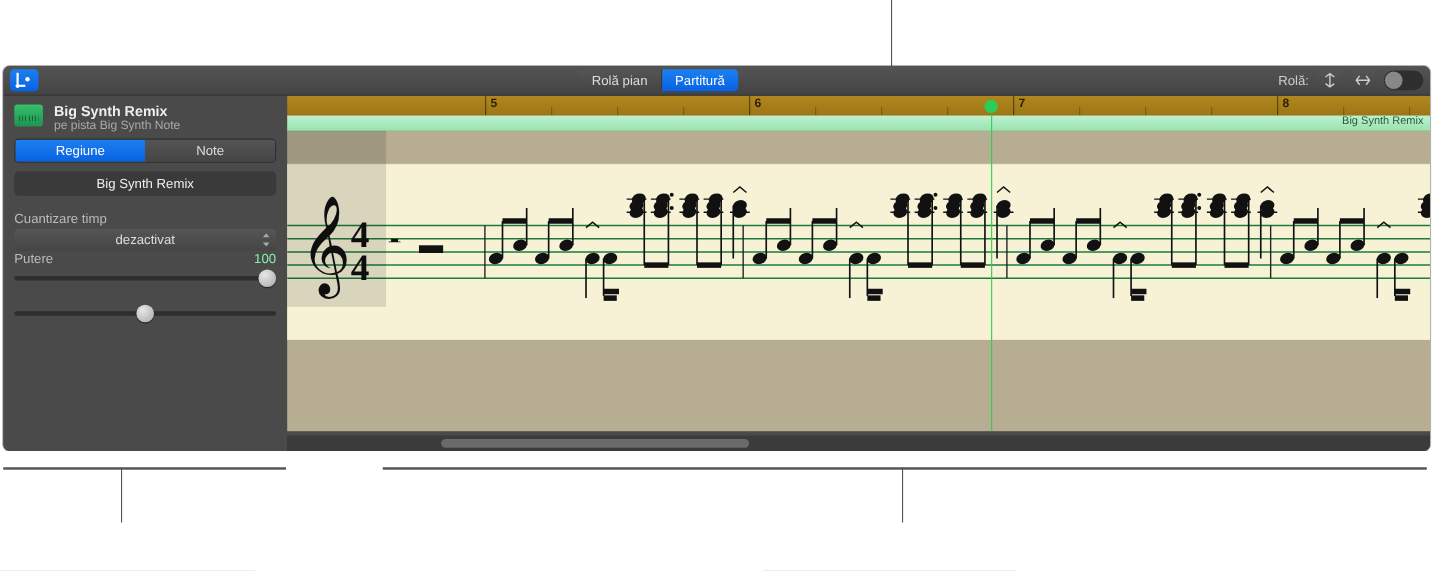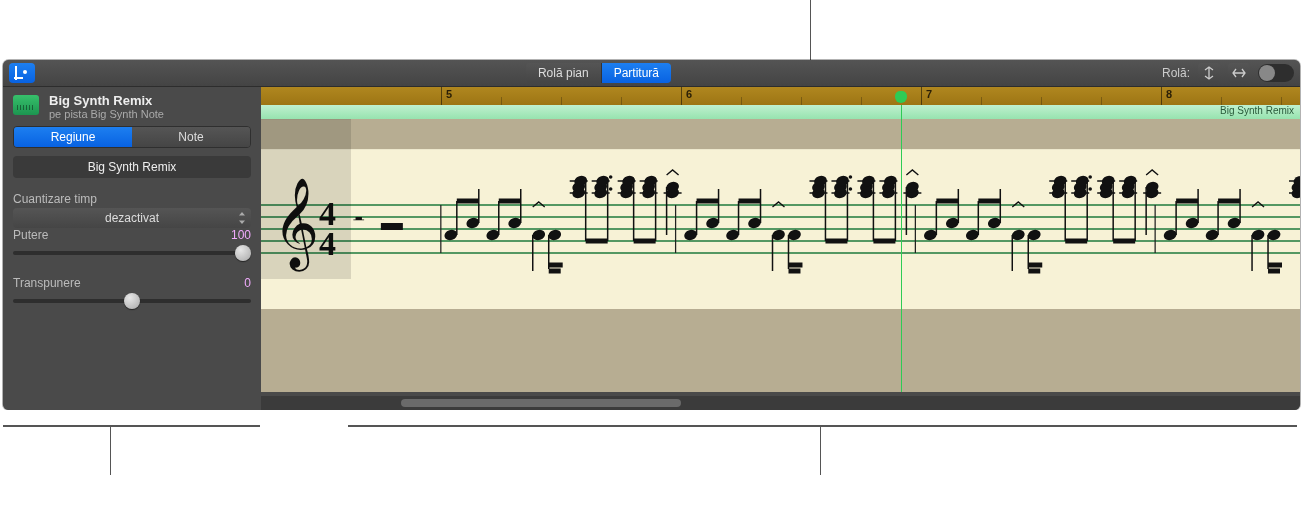--- a/index.html
+++ b/index.html
@@ -23,21 +23,21 @@
 .track-head{display:flex;align-items:flex-start;gap:10px;margin-bottom:6px}
 .track-icon{width:26px;height:20px;border-radius:3px;background:linear-gradient(#37c06b,#1c9550);margin-top:2px;position:relative}
 .track-icon:after{content:"";position:absolute;left:4px;right:4px;top:10px;height:5px;background:repeating-linear-gradient(90deg,#0006 0 1px,transparent 1px 3px)}
 .track-title{font-weight:600;color:#eee;font-size:13px}
 .track-sub{font-size:11px;color:#aaa}
 .tab-row{display:flex;border-radius:4px;overflow:hidden;border:1px solid #2f2f2f;margin-bottom:8px}
 .tab-row button{flex:1;border:none;height:20px;font-size:12px;color:#ddd;background:linear-gradient(#555,#454545);cursor:pointer}
 .tab-row button.active{background:linear-gradient(#1d7ff0,#0862e2);color:#fff}
 .region-pill{height:22px;line-height:22px;text-align:center;color:#eee;border-radius:4px;background:#3a3a3a;margin-bottom:14px}
 .field-label{color:#bbb;font-size:12px;margin-bottom:2px}
-.val-right{float:right;color:#f0abfc}
+.val-right{float:right;color:#86efac}
 .popup{height:20px;border-radius:4px;background:linear-gradient(#555,#454545);display:flex;align-items:center;justify-content:center;color:#ddd;position:relative;font-size:12px}
 .popup:after{content:"";position:absolute;right:6px;top:4px;width:6px;height:12px;clip-path:polygon(50% 0,100% 30%,0 30%,50% 0,0 70%,100% 70%,50% 100%,0 70%);background:#aaa}
 .slider-wrap{margin-bottom:14px}
 .slider{position:relative;height:18px}
 .slider .track{position:absolute;left:0;right:0;top:7px;height:4px;border-radius:2px;background:#2e2e2e}
 .slider .knob{position:absolute;top:1px;width:16px;height:16px;border-radius:50%;background:radial-gradient(circle at 35% 30%,#e7e7e7,#a8a8a8);box-shadow:0 1px 1px rgba(0,0,0,.5)}
 .score-area{flex:1;position:relative;overflow:hidden;background:#4a4a4a}
 .ruler{position:absolute;left:0;right:0;top:0;height:18px;background:linear-gradient(#b0871f,#9d7514);border-bottom:1px solid rgba(0,0,0,.3)}
 .ruler .bar{position:absolute;top:0;bottom:0;border-left:1px solid rgba(0,0,0,.5)}
 .ruler .bar span{position:absolute;left:4px;top:1px;font-size:11px;color:#2a1f06;font-weight:600}
@@ -127,21 +127,20 @@
 
       <div class="slider-wrap">
         <div class="field-label"><span>Putere</span><span class="val-right">100</span></div>
         <div class="slider">
             <div class="track"></div>
             <div class="knob" style="left:calc(100% - 16px)"></div>
           </div>
       </div>
 
       <div class="slider-wrap">
-        <div class="field-label"><span>Transpunere</span><span class="val-right">0</span></div>
         <div class="slider">
             <div class="track"></div>
             <div class="knob" style="left:calc(50% - 8px)"></div>
           </div>
       </div>
     </div>
 
     <div class="score-area">
       <div class="ruler">
 

